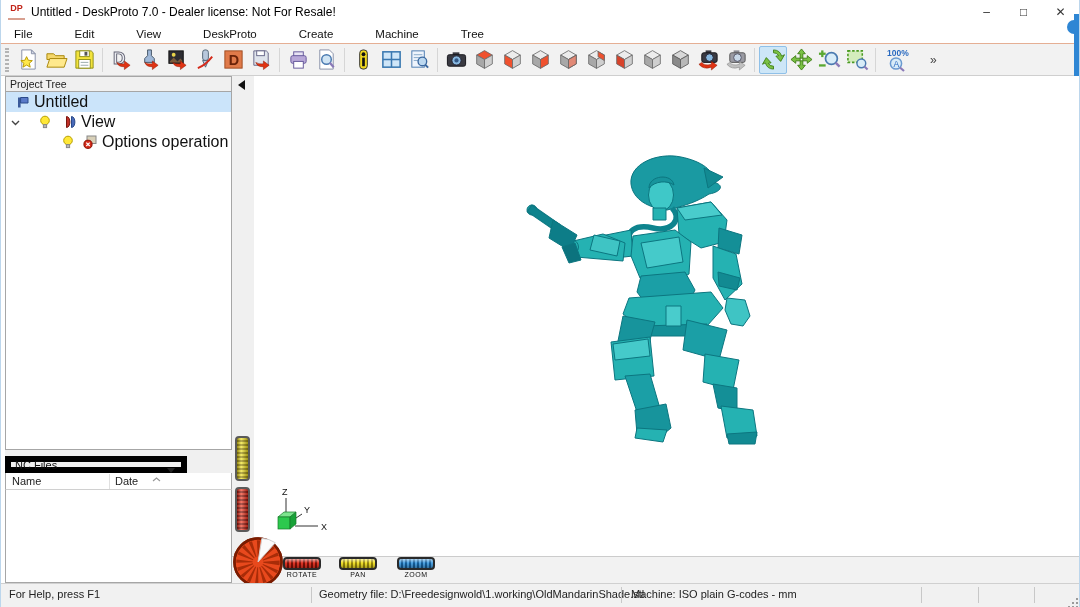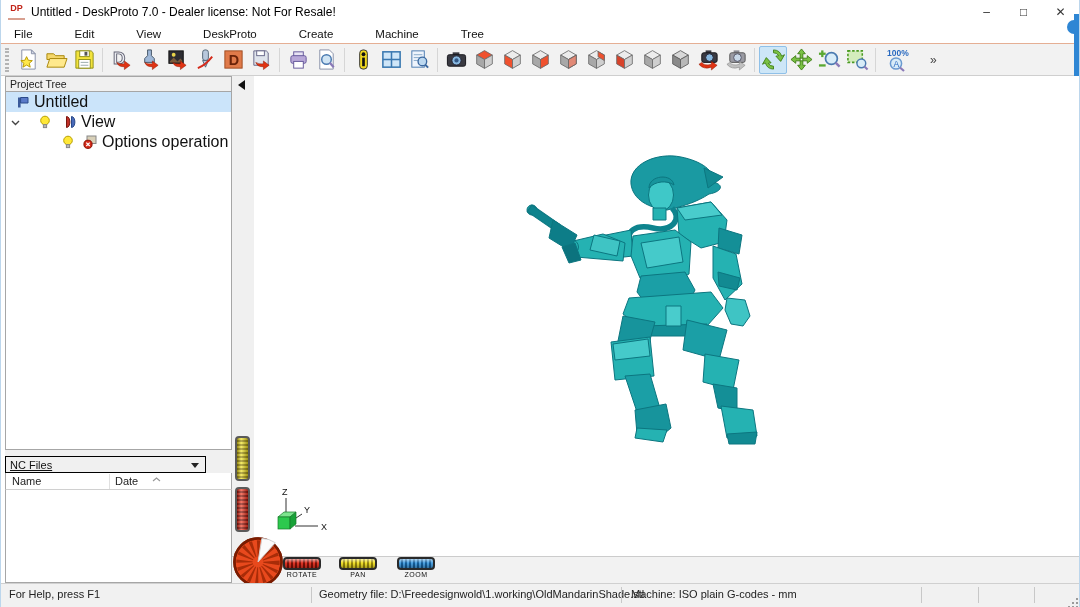--- a/index.html
+++ b/index.html
@@ -30,22 +30,22 @@
   .overflow{margin-left:16px;font-size:12px;color:#444;}
   
   .main{position:absolute;left:4px;top:76px;width:1080px;height:507px;background:#f0f0f0;overflow:hidden;}
   .pt-header{position:absolute;left:0;top:0;width:227px;height:15px;background:#f0f0f0;border:1px solid #a6a6a6;border-bottom:none;
              font-size:10.5px;padding:1px 0 0 4px;color:#222;}
   .pt-tree{position:absolute;left:0;top:15px;width:227px;height:359px;background:#fff;border:1px solid #a6a6a6;overflow:hidden;}
   .tree-row{height:20px;display:flex;align-items:center;font-size:16px;gap:4px;}
   .tree-row.selected{background:#cbe4fa;}
   .chev{width:10px;display:flex;}
   .ticon{display:flex;}
-  .nc-header{position:absolute;left:0;top:380px;width:201px;height:17px;background:#f0f0f0;border:1px solid #000000;
-             font-size:11px;padding:1px 4px;display:flex;align-items:center;text-decoration:underline;}
+  .nc-header{position:absolute;left:0;top:380px;width:182px;height:17px;background:#f0f0f0;border:6px solid #000000;
+             font-size:11px;padding:1px 4px;display:flex;align-items:center;}
   .nc-drop{position:absolute;right:6px;top:6px;width:0;height:0;border-left:4px solid transparent;border-right:4px solid transparent;border-top:5px solid #222;}
   .nc-cols{position:absolute;left:0;top:397px;width:227px;height:17px;background:#fff;border-left:1px solid #a6a6a6;border-right:1px solid #a6a6a6;
            border-bottom:1px solid #d0d0d0;font-size:11px;color:#222;}
   .nc-col-name{position:absolute;left:6px;top:2px;}
   .nc-col-date{position:absolute;left:109px;top:2px;}
   .nc-col-div{position:absolute;left:103px;top:1px;width:1px;height:15px;background:#e0e0e0;}
   .sort-caret{position:absolute;left:146px;top:-1px;}
   .nc-list{position:absolute;left:0;top:414px;width:227px;height:93px;background:#fff;border:1px solid #a6a6a6;border-top:none;}
   
   .cstrip{position:absolute;left:227px;top:0;width:22px;height:507px;background:#f0f0f0;}

